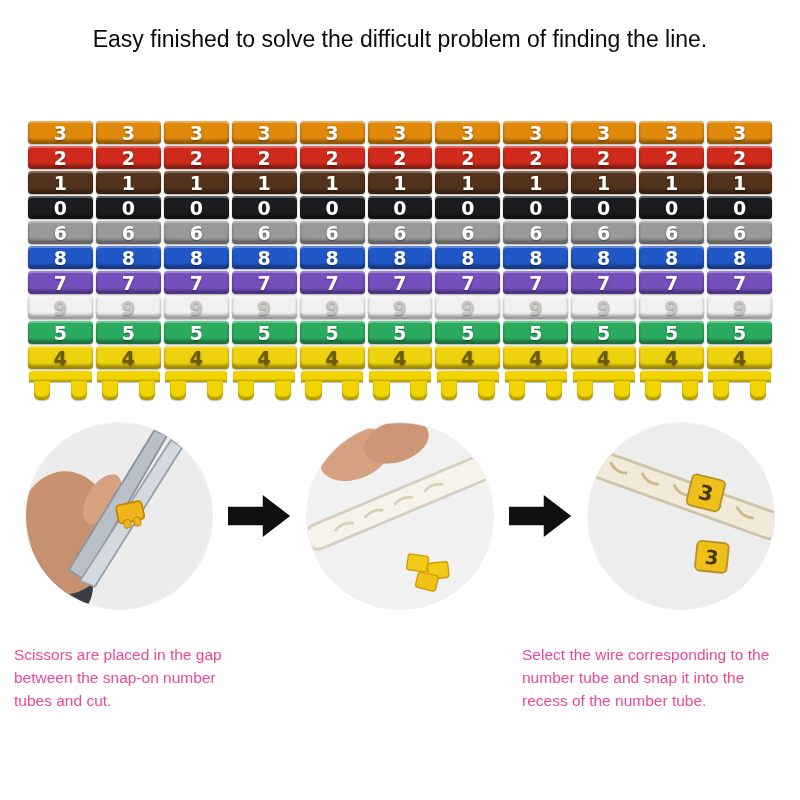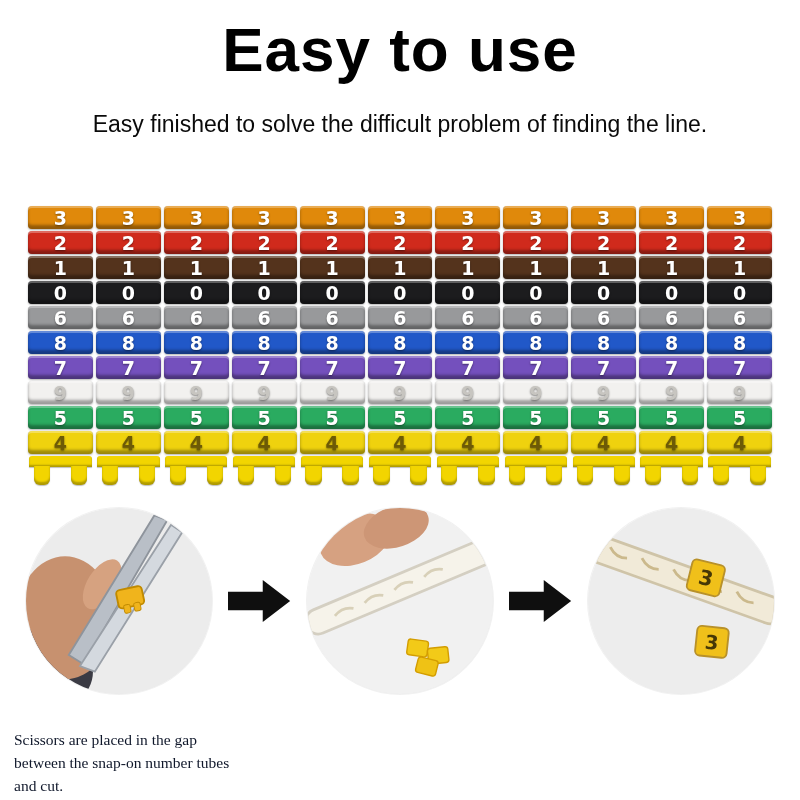--- a/index.html
+++ b/index.html
@@ -35,31 +35,30 @@
          margin:22px 26px 0;}
   .photo{width:186px;height:186px;border-radius:50%;overflow:hidden;flex:none;
          background:radial-gradient(circle at 40% 35%, #fafafa 0%, #ececec 60%, #dedede 100%);
          box-shadow:0 0 0 1px rgba(0,0,0,.06);}
   .photo svg{width:100%;height:100%;display:block;}
   .arrow{width:64px;height:48px;flex:none;color:#0f0f0f;}
   .arrow svg{width:100%;height:100%;display:block;}
 
   
   .captions{display:flex;justify-content:space-between;margin:18px 14px 0;}
-  .caption{font-size:15.5px;line-height:1.5;color:#0f172a;font-family:Liberation Serif, serif;}
+  .caption{font-size:15.5px;line-height:1.5;color:#ec4899;}
   .caption.c1{width:232px;}
   .caption.c2{width:264px;}
   .caption.c3{width:210px;text-align:center;padding-top:6px;}
 </style>
 </head>
 <body>
 
 <div class="page">
 
-  <h1 class="title">Easy to use</h1>
   <p class="subtitle">Easy finished to solve the difficult problem of finding the line.</p>
 
   <div class="strip" id="strip" style="--clip: #f2d500;">
       <div class="m-row">
         <div class="m-cell" style="background: rgb(224, 137, 11); color: rgb(255, 255, 255);">3</div>
         <div class="m-cell" style="background: rgb(224, 137, 11); color: rgb(255, 255, 255);">3</div>
         <div class="m-cell" style="background: rgb(224, 137, 11); color: rgb(255, 255, 255);">3</div>
         <div class="m-cell" style="background: rgb(224, 137, 11); color: rgb(255, 255, 255);">3</div>
         <div class="m-cell" style="background: rgb(224, 137, 11); color: rgb(255, 255, 255);">3</div>
         <div class="m-cell" style="background: rgb(224, 137, 11); color: rgb(255, 255, 255);">3</div>
@@ -305,15 +304,16 @@
           <rect x="116" y="128" width="34" height="32" rx="5" fill="#f0c01a" stroke="#b8912a" stroke-width="2"></rect>
           <text x="133" y="152" text-anchor="middle" font-family="DejaVu Sans, sans-serif" font-size="21" font-weight="bold" fill="#463806">3</text>
         </g>
       </svg>
     </div>
 
   </div>
 
   <div class="captions">
     <p class="caption c1">Scissors are placed in the gap between the snap-on number tubes and cut.</p>
+    <p class="caption c2">Select the wire corresponding to the number tube and snap it into the recess of the number tube.</p>
   </div>
 
 </div>
 
 </body></html>

